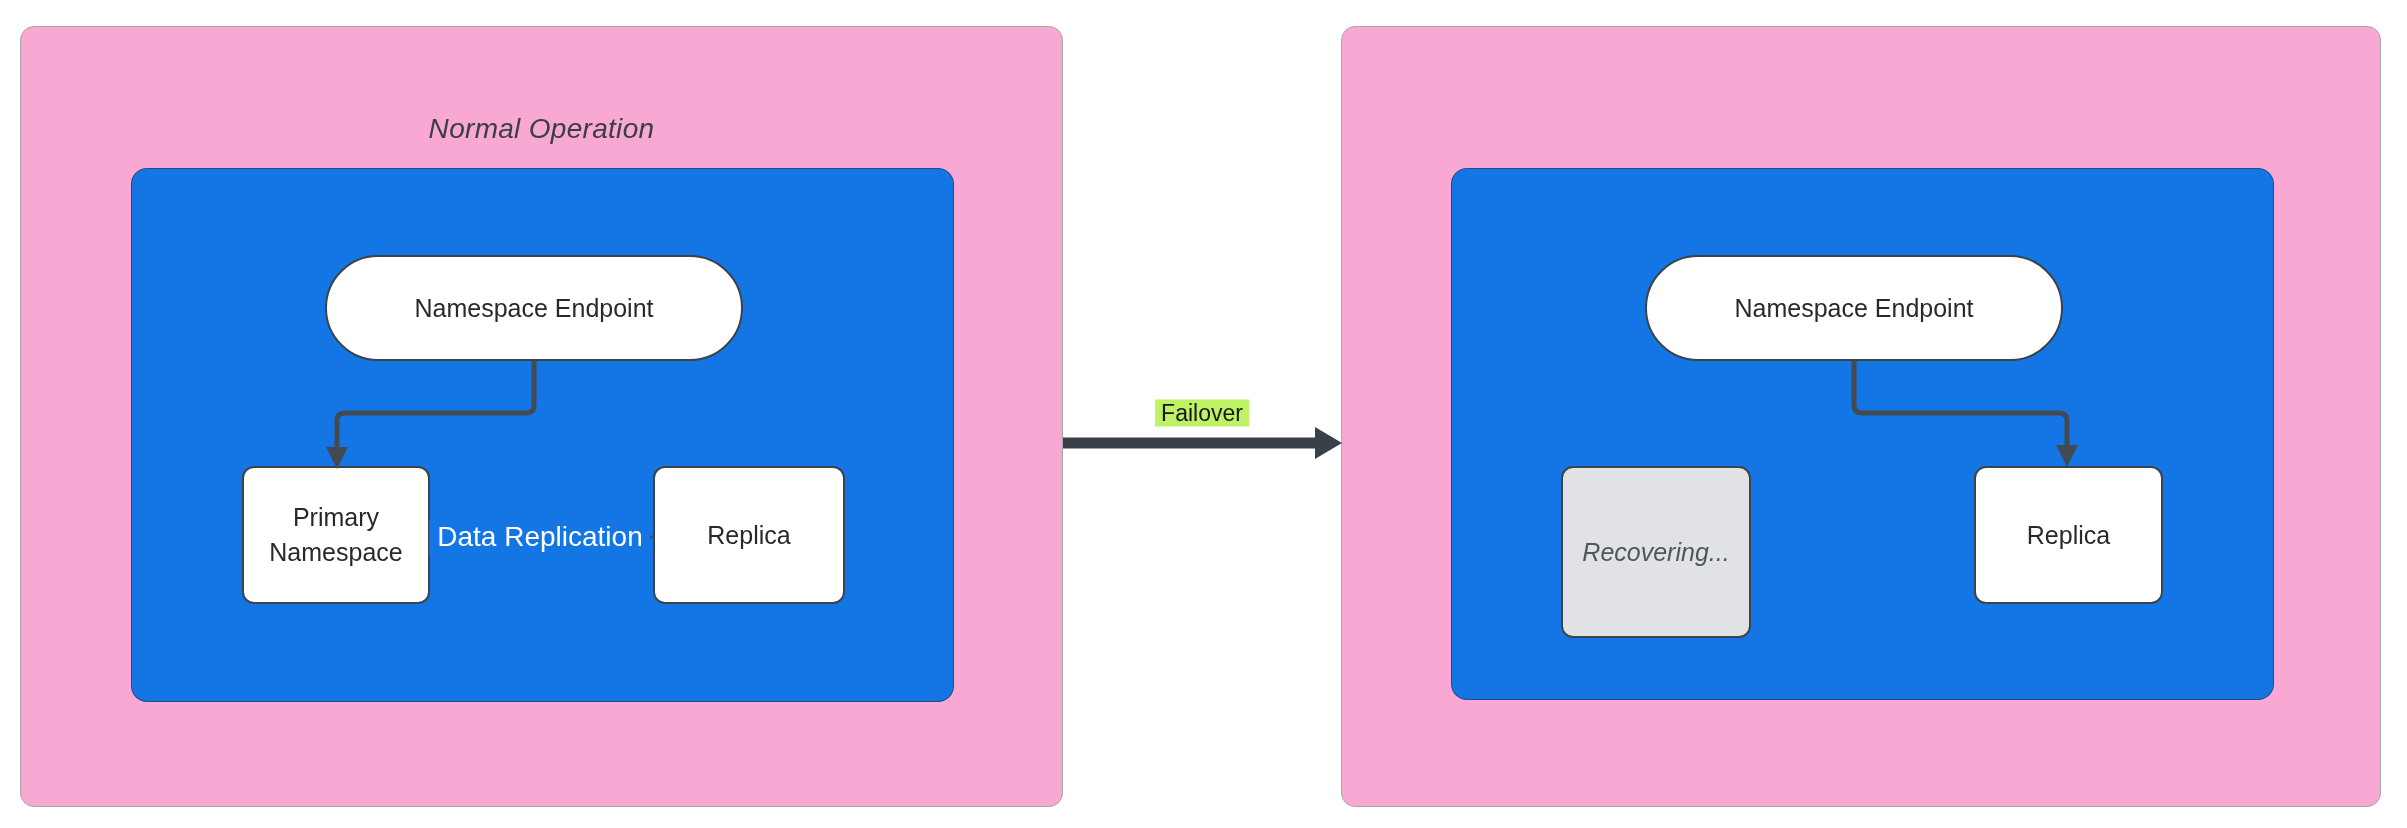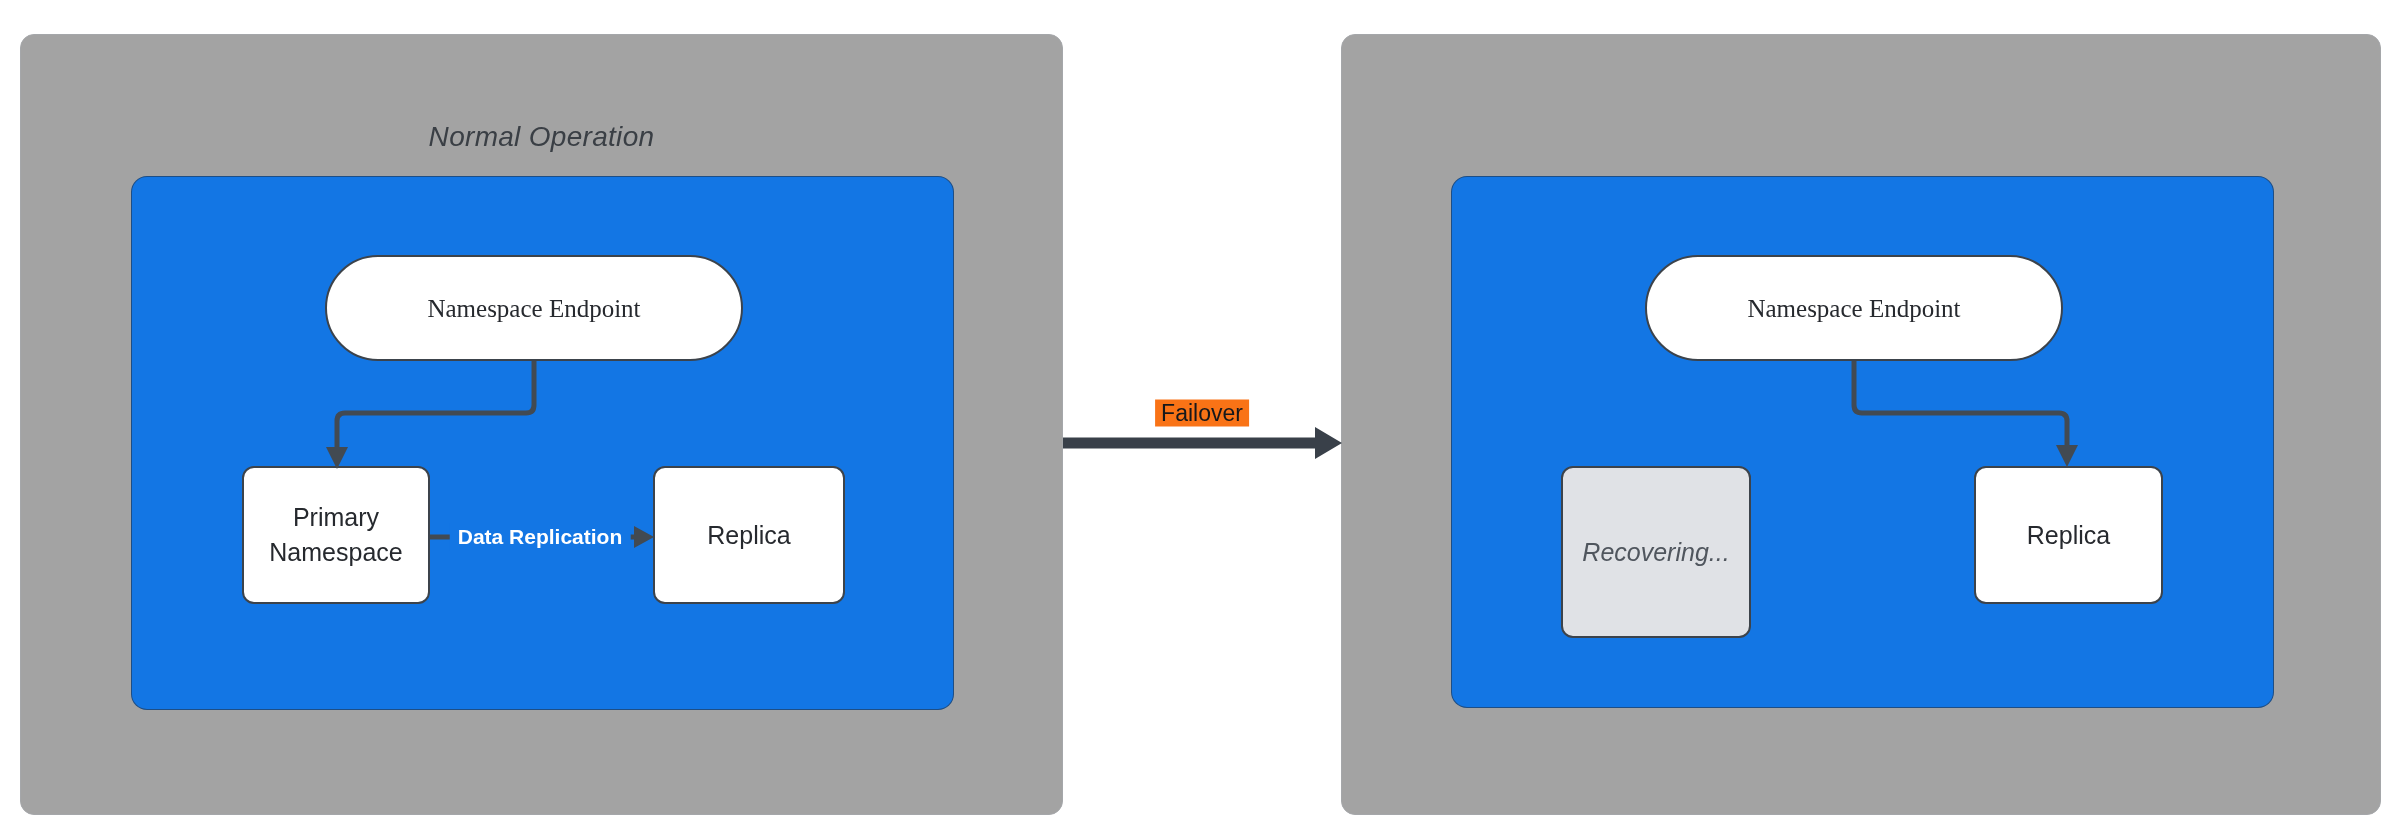--- a/index.html
+++ b/index.html
@@ -1,52 +1,52 @@
 <!DOCTYPE html>
 <html style="--container-blue: #1376E4; --stroke-dark: #424A52; --node-border: #3C434B; --panel-border: #A5A7AA; --recovering-fill: #E0E2E6; --recovering-text: #50565E; --node-text: #26292E; --title-text: #3A3F45; --edge-label-text: #FFFFFF; --transition-arrow: #394049; --transition-text: #16181B;"><head>
 <meta charset="utf-8">
 <style>
   html,body{margin:0;padding:0;background:#ffffff;}
   .canvas{
     position:relative;width:2407px;height:828px;overflow:hidden;
     font-family:"Liberation Sans", sans-serif;background:#ffffff;
   }
   .panel{
-    position:absolute;top:34px;height:781px;background:#a3a3a3;
+    position:absolute;top:26px;height:781px;background:#f9a8d4;
     border:1px solid var(--panel-border,#A5A7AA);border-radius:14px;box-sizing:border-box;
   }
   .panel-title{
     position:absolute;top:86px;left:0;right:0;text-align:center;
     font-size:28px;font-style:italic;color:var(--title-text,#3A3F45);letter-spacing:.3px;
   }
   .cluster{
     position:absolute;background:var(--container-blue,#1376E4);
     border:1px solid rgba(40,46,54,.55);border-radius:16px;box-sizing:border-box;
   }
   .node{
     position:absolute;display:flex;align-items:center;justify-content:center;text-align:center;
     background:#ffffff;border:2.5px solid var(--node-border,#3C434B);box-sizing:border-box;
     color:var(--node-text,#26292E);font-size:25px;line-height:1.4;z-index:3;
   }
-  .pill{border-radius:53px;font-family:Liberation Serif, serif;}
+  .pill{border-radius:53px;}
   .rect{border-radius:12px;border-width:2px;}
   .rect .lbl{padding:0 16px;}
   .node-recovering{
     background:var(--recovering-fill,#E0E2E6);
     color:var(--recovering-text,#50565E);font-style:italic;
   }
   .arrows{position:absolute;left:0;top:0;z-index:5;pointer-events:none;}
   .edge-label{
     position:absolute;z-index:6;transform:translate(-50%,-50%);white-space:nowrap;
-    font-size:21px;font-weight:bold;color:var(--edge-label-text,#FFFFFF);
+    font-size:28px;font-weight:normal;color:var(--edge-label-text,#FFFFFF);
     background:var(--container-blue,#1376E4);padding:2px 8px;
   }
   .transition-label{
     position:absolute;z-index:6;transform:translate(-50%,-50%);white-space:nowrap;
-    font-size:23px;color:var(--transition-text,#16181B);background:#f97316;padding:0 6px;
+    font-size:23px;color:var(--transition-text,#16181B);background:#bef264;padding:0 6px;
   }
 </style>
 </head>
 <body>
 
 <div class="canvas">
 
   <section class="panel" style="left:20px;width:1043px;">
     <div class="panel-title">Normal Operation</div>
     <div class="cluster" style="left:110px;top:141px;width:823px;height:534px;"></div>

